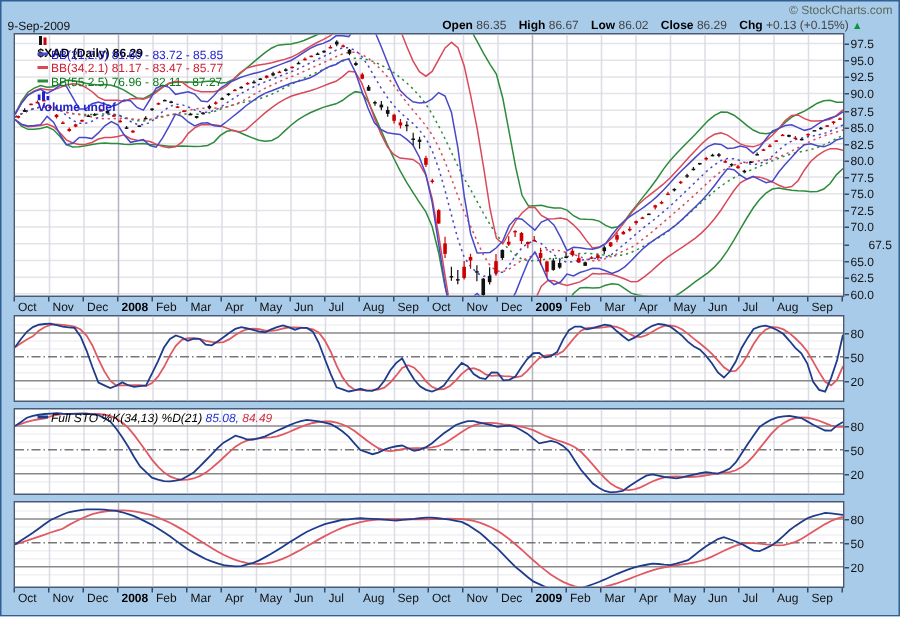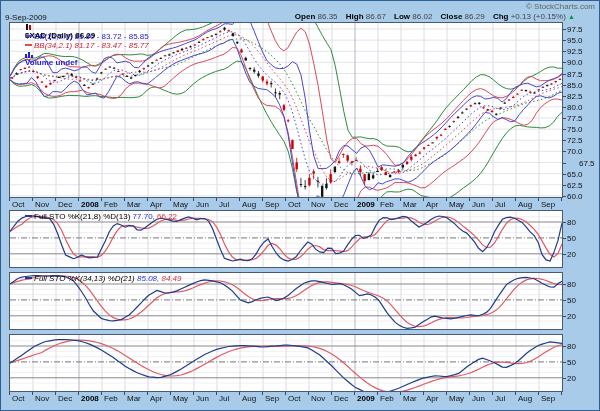--- a/index.html
+++ b/index.html
@@ -14,21 +14,21 @@
   .date-line{position:absolute;left:4px;top:12px;font-size:8px;color:#111;}
   .quote-line{position:absolute;right:24px;top:11px;font-size:8px;white-space:nowrap;color:#444;}
   .ql{font-weight:bold;color:#000;margin-left:6px;}
   .qv{color:#444;}
   .up-arrow{color:#009933;font-size:7px;}
   .plot{position:absolute;left:8px;width:554px;background:#fff;border:1px solid #4A5A74;box-sizing:border-box;}
   .legend{position:absolute;left:24px;top:22px;z-index:5;line-height:9px;white-space:nowrap;}
   .legend-row{font-size:8px;height:9px;}
   .lg-main{color:#000;font-weight:bold;}
   .lg-bb21{color:#2222CC;}
-  .lg-bb34{color:#CC2233;font-style:italic;}
+  .lg-bb34{color:#CC2233;}
   .lg-bb55{color:#0A7A1A;}
   .lg-vol{color:#2222CC;font-weight:bold;}
   .swatch{display:inline-block;width:7px;height:2px;vertical-align:2px;margin-right:2px;}
   .sw-blue{background:#4848C8;}
   .sw-red{background:#D84A5A;}
   .sw-green{background:#2E8B3C;}
   .sw-navy{background:#1F3C8C;}
   .panel-label{position:absolute;z-index:5;font-size:8px;white-space:nowrap;color:#000;}
   .pk{color:#2233CC;}
   .pd{color:#CC3344;}
@@ -377,20 +377,21 @@
   <div class="legend">
     <div class="legend-row lg-main">
       <svg width="8" height="8" style="vertical-align:-1px">
           <rect x="1" y="1" width="2" height="6" fill="#111"></rect>
           <rect x="4" y="2" width="2" height="5" fill="#CC0000"></rect>
         </svg>
       <span>$XAD (Daily) 86.29</span>
     </div>
     <div class="legend-row lg-bb21"><span class="swatch sw-blue"></span><span>BB(21,2.0) 81.60 - 83.72 - 85.85</span></div>
     <div class="legend-row lg-bb34"><span class="swatch sw-red"></span><span>BB(34,2.1) 81.17 - 83.47 - 85.77</span></div>
+    <div class="legend-row lg-bb55"><span class="swatch sw-green"></span><span>BB(55,2.5) 76.96 - 82.11 - 87.27</span></div>
     <div class="legend-row lg-vol">
       <svg width="8" height="8" style="vertical-align:-1px">
           <rect x="0" y="4" width="2" height="4" fill="#2222CC"></rect>
           <rect x="3" y="2" width="2" height="6" fill="#2222CC"></rect>
           <rect x="6" y="5" width="2" height="3" fill="#2222CC"></rect>
         </svg>
       <span>Volume undef</span>
     </div>
   </div>
 
@@ -477,25 +478,20 @@
         <line x1="483" y1="0" x2="483" y2="56" stroke="#DCDCE4" stroke-width="1"></line>
         <line x1="506" y1="0" x2="506" y2="56" stroke="#DCDCE4" stroke-width="1"></line>
         <line x1="529" y1="0" x2="529" y2="56" stroke="#DCDCE4" stroke-width="1"></line>
         <line x1="0" y1="11" x2="552" y2="11" stroke="#888888" stroke-width="1"></line>
         <line x1="0" y1="26.9" x2="552" y2="26.9" stroke="#777777" stroke-width="1" stroke-dasharray="6,2,1,2"></line>
         <line x1="0" y1="42.8" x2="552" y2="42.8" stroke="#888888" stroke-width="1"></line>
         <path d="M0.0 20.5 L4.0 17.8 L7.9 15.3 L11.9 13.2 L15.9 9.5 L19.9 7.0 L23.8 5.6 L27.8 5.3 L31.8 5.6 L35.7 6.1 L39.7 6.8 L43.7 8.7 L47.7 12.7 L51.6 19.3 L55.6 28.4 L59.6 36.6 L63.5 42.8 L67.5 46.0 L71.5 45.9 L75.5 45.9 L79.4 45.7 L83.4 45.8 L87.4 46.3 L91.3 44.4 L95.3 40.1 L99.3 33.7 L103.3 25.9 L107.2 19.6 L111.2 15.6 L115.2 14.5 L119.1 14.4 L123.1 14.9 L127.1 16.2 L131.1 16.9 L135.0 17.4 L139.0 17.1 L143.0 15.1 L146.9 12.4 L150.9 10.0 L154.9 8.5 L158.8 8.1 L162.8 8.5 L166.8 9.4 L170.8 9.5 L174.7 9.1 L178.7 8.0 L182.7 7.2 L186.6 7.3 L190.6 7.4 L194.6 7.8 L198.6 8.5 L202.5 10.7 L206.5 15.9 L210.5 23.5 L214.4 32.8 L218.4 40.6 L222.4 46.0 L226.4 48.8 L230.3 49.0 L234.3 49.2 L238.3 49.1 L242.2 48.7 L246.2 47.4 L250.2 44.0 L254.2 39.3 L258.1 34.3 L262.1 32.5 L266.1 34.1 L270.0 38.0 L274.0 43.2 L278.0 46.9 L282.0 48.5 L285.9 48.4 L289.9 46.3 L293.9 42.6 L297.8 38.2 L301.8 35.0 L305.8 34.5 L309.8 35.9 L313.7 38.6 L317.7 39.6 L321.7 39.3 L325.6 39.7 L329.6 39.9 L333.6 40.6 L337.6 39.7 L341.5 36.2 L345.5 31.7 L349.5 27.8 L353.4 26.1 L357.4 25.6 L361.4 25.4 L365.4 23.2 L369.3 18.6 L373.3 13.7 L377.3 9.5 L381.2 7.8 L385.2 7.5 L389.2 7.5 L393.2 7.1 L397.1 6.5 L401.1 6.9 L405.1 8.5 L409.0 11.2 L413.0 13.2 L417.0 13.7 L420.9 12.5 L424.9 10.1 L428.9 7.8 L432.9 6.3 L436.8 5.9 L440.8 6.7 L444.8 8.7 L448.7 11.6 L452.7 14.9 L456.7 18.0 L460.7 21.3 L464.6 24.9 L468.6 29.2 L472.6 33.9 L476.5 36.5 L480.5 36.2 L484.5 32.0 L488.5 25.4 L492.4 18.3 L496.4 12.5 L500.4 8.8 L504.3 7.1 L508.3 7.3 L512.3 8.6 L516.3 11.1 L520.2 14.5 L524.2 18.4 L528.2 23.3 L532.1 30.1 L536.1 37.1 L540.1 43.5 L544.1 45.9 L548.0 42.3 L552.0 33.1 " fill="none" stroke="#E05A64" stroke-width="1.2"></path>
         <path d="M0.0 20.5 L4.0 15.0 L7.9 10.2 L11.9 7.1 L15.9 5.5 L19.9 5.0 L23.8 4.8 L27.8 5.7 L31.8 6.7 L35.7 7.2 L39.7 7.6 L43.7 13.3 L47.7 22.7 L51.6 33.7 L55.6 44.0 L59.6 45.9 L63.5 47.7 L67.5 46.2 L71.5 43.9 L75.5 45.8 L79.4 46.9 L83.4 46.4 L87.4 46.0 L91.3 38.1 L95.3 29.9 L99.3 20.7 L103.3 15.0 L107.2 12.6 L111.2 14.0 L115.2 16.2 L119.1 14.7 L123.1 14.9 L127.1 18.8 L131.1 19.2 L135.0 16.7 L139.0 13.8 L143.0 10.8 L146.9 8.3 L150.9 7.1 L154.9 8.0 L158.8 8.9 L162.8 10.1 L166.8 10.5 L170.8 8.6 L174.7 7.1 L178.7 5.9 L182.7 7.2 L186.6 8.8 L190.6 7.6 L194.6 7.6 L198.6 10.1 L202.5 17.5 L206.5 28.2 L210.5 38.4 L214.4 47.2 L218.4 48.6 L222.4 50.0 L226.4 49.2 L230.3 48.2 L234.3 49.4 L238.3 49.6 L242.2 47.8 L246.2 42.8 L250.2 35.8 L254.2 30.9 L258.1 27.9 L262.1 35.5 L266.1 42.0 L270.0 46.5 L274.0 48.9 L278.0 50.1 L282.0 48.5 L285.9 46.0 L289.9 40.5 L293.9 35.5 L297.8 30.9 L301.8 33.2 L305.8 38.4 L309.8 40.9 L313.7 41.7 L317.7 37.2 L321.7 37.4 L325.6 42.6 L329.6 42.2 L333.6 40.0 L337.6 33.9 L341.5 28.4 L345.5 24.5 L349.5 24.3 L353.4 27.4 L357.4 26.2 L361.4 23.7 L365.4 15.4 L369.3 9.1 L373.3 6.7 L377.3 6.8 L381.2 8.6 L385.2 7.8 L389.2 6.6 L393.2 5.4 L397.1 6.0 L401.1 9.7 L405.1 13.0 L409.0 16.0 L413.0 14.1 L417.0 11.5 L420.9 8.5 L424.9 6.2 L428.9 5.0 L432.9 5.5 L436.8 6.7 L440.8 9.7 L444.8 12.9 L448.7 16.9 L452.7 20.0 L456.7 22.1 L460.7 26.3 L464.6 31.2 L468.6 37.3 L472.6 40.7 L476.5 36.7 L480.5 30.0 L484.5 20.8 L488.5 14.1 L492.4 8.3 L496.4 6.7 L500.4 6.1 L504.3 7.3 L508.3 9.2 L512.3 11.7 L516.3 16.2 L520.2 20.9 L524.2 24.6 L528.2 31.4 L532.1 43.6 L536.1 48.9 L540.1 50.1 L544.1 40.9 L548.0 29.4 L552.0 12.1 " fill="none" stroke="#1F3C8C" stroke-width="1.2"></path>
       </svg>
     </div>
-  <div class="panel-label" style="left:24px;top:211px;">
-    <span class="swatch sw-navy"></span><span>Full STO %K(21,8) %D(13)</span>
-    <span class="pk">77.70,</span>
-    <span class="pd">66.22</span>
-  </div>
 
   <div id="panel-plot-2" class="plot" style="top:271px;height:58px;">
       <svg width="552" height="56">
         <line x1="0" y1="48.1" x2="552" y2="48.1" stroke="#F0F0F4" stroke-width="1"></line>
         <line x1="0" y1="37.5" x2="552" y2="37.5" stroke="#F0F0F4" stroke-width="1"></line>
         <line x1="0" y1="32.2" x2="552" y2="32.2" stroke="#F0F0F4" stroke-width="1"></line>
         <line x1="0" y1="21.6" x2="552" y2="21.6" stroke="#F0F0F4" stroke-width="1"></line>
         <line x1="0" y1="16.3" x2="552" y2="16.3" stroke="#F0F0F4" stroke-width="1"></line>
         <line x1="0" y1="5.699999999999999" x2="552" y2="5.699999999999999" stroke="#F0F0F4" stroke-width="1"></line>
         <line x1="23" y1="0" x2="23" y2="56" stroke="#DCDCE4" stroke-width="1"></line>

